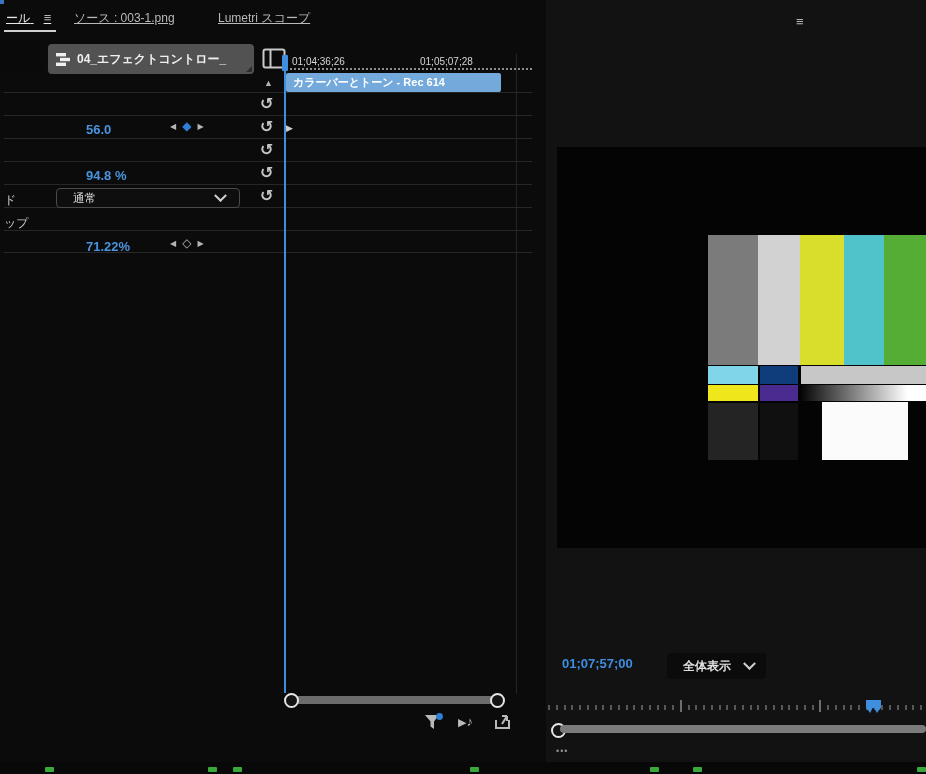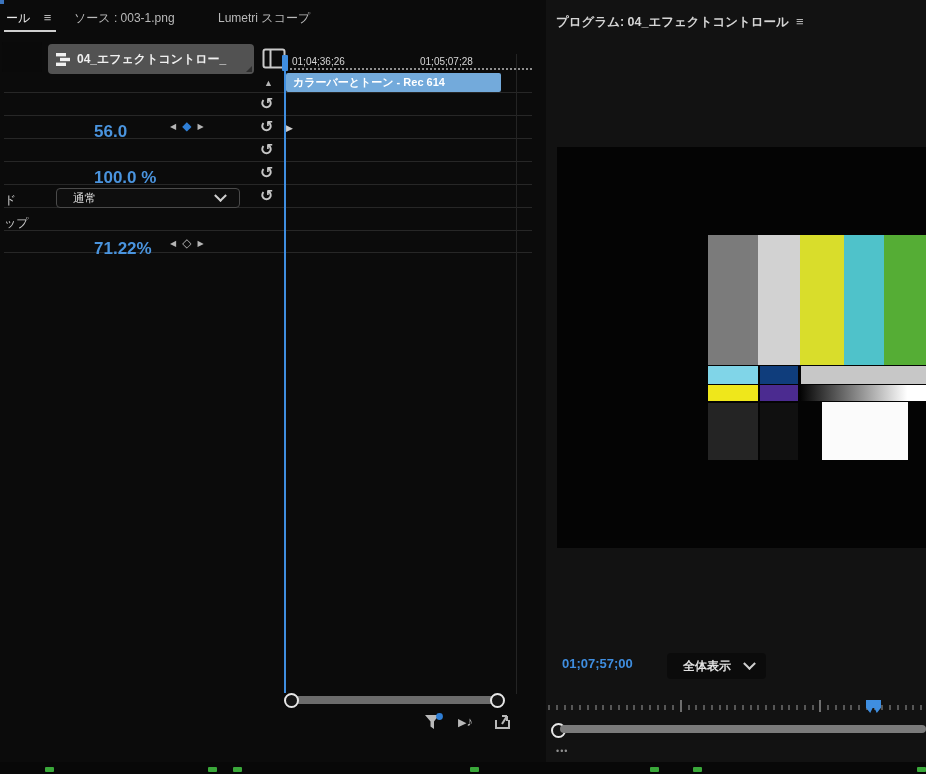--- a/index.html
+++ b/index.html
@@ -2,30 +2,30 @@
 <html><head>
 <meta charset="utf-8">
 <style>
   html,body{margin:0;padding:0;background:#0b0b0b;}
   #stage{position:relative;width:926px;height:774px;overflow:hidden;
          font-family:"Liberation Sans","DejaVu Sans",sans-serif;
          background:#0b0b0b;color:#c9c9c9;-webkit-font-smoothing:antialiased;}
   .abs{position:absolute;}
   
   .ec-panel{left:0;top:8;width:532;height:748;border:2px solid #3b74bd;background:#181818;box-sizing:border-box;}
-  .tab{font-size:12px;color:#b9b9b9;white-space:nowrap;}
+  .tab{font-size:12px;color:#b9b9b9;white-space:nowrap;text-decoration:underline;}
   .tab.active{color:#e8e8e8;}
   .tab-underline{background:#cfcfcf;height:2px;}
   .menu-glyph{color:#b5b5b5;font-size:13px;font-weight:bold;}
   .blackbox{background:#0a0a0a;border-radius:3px;}
   .clip-btn{background:#525252;border-radius:4px;display:flex;align-items:center;gap:6px;padding:0 8px;height:30px;box-sizing:border-box;}
   .clip-btn .lbl{font-size:12px;font-weight:bold;color:#f0f0f0;white-space:nowrap;}
   .corner-tri{width:0;height:0;border-left:6px solid transparent;border-bottom:6px solid #2d2d2d;right:2px;bottom:2px;}
   .divider{height:1px;background:#272727;}
-  .hotval{font-size:17px;font-weight:bold;color:#4a94de;white-space:nowrap;cursor:ew-resize;margin-left:8px;}
+  .hotval{font-size:13px;font-weight:bold;color:#4a94de;white-space:nowrap;cursor:ew-resize;}
   .plabel{font-size:12px;color:#c9c9c9;white-space:nowrap;}
   .kf-nav{display:flex;align-items:center;gap:6px;}
   .kf-arrow{color:#b5b5b5;font-size:8px;cursor:pointer;}
   .kf-diamond{font-size:12px;cursor:pointer;}
   .kf-diamond.filled{color:#2f7fd6;}
   .kf-diamond.hollow{color:#b5b5b5;}
   .reset-ic{color:#c6c6c6;font-size:16px;font-weight:bold;cursor:pointer;line-height:1;}
   .upar{color:#b5b5b5;font-size:9px;cursor:pointer;}
   .dropdown{background:#0e0e0e;border:1px solid #4a4a4a;border-radius:4px;display:flex;align-items:center;box-sizing:border-box;cursor:pointer;}
   .dropdown .lbl{font-size:11.5px;color:#e0e0e0;padding-left:16px;flex:1;font-family:Liberation Mono, monospace;}
@@ -104,21 +104,21 @@
     <div class="abs reset-ic" style="left:258px;top:163px;">↺</div>
     <div class="abs reset-ic" style="left:258px;top:186px;">↺</div>
 
     <div class="abs hotval" style="left:84px;top:120px;">56.0</div>
     <div class="abs kf-nav" style="left:168px;top:117px;">
       <span class="kf-arrow">◀</span>
       <span class="kf-diamond filled">◆</span>
       <span class="kf-arrow">▶</span>
     </div>
 
-    <div class="abs hotval" style="left:84px;top:166px;">100.0 %</div>
+    <div class="abs hotval" style="left:84px;top:166px;">94.8 %</div>
 
     <div class="abs plabel" style="left:2px;top:190px;">ド</div>
     <div class="abs dropdown" style="left:54px;top:186px;width:184px;height:20px;">
       <span class="lbl">通常</span>
       <span class="chev" style="margin-right:14px;"></span>
     </div>
 
     <div class="abs plabel" style="left:2px;top:213px;">ップ</div>
 
     <div class="abs hotval" style="left:84px;top:237px;">71.22%</div>
@@ -155,21 +155,20 @@
     <div class="abs" style="left:492px;top:711px;">
       <svg width="17" height="17" viewBox="0 0 17 17">
         <path d="M2,7 L2,15 L15,15 L15,7" fill="none" stroke="#b9b9b9" stroke-width="2"></path>
         <path d="M8,11 L13,3" stroke="#b9b9b9" stroke-width="2"></path>
         <path d="M13,3 L13,8 M13,3 L8,3" stroke="#b9b9b9" stroke-width="2" fill="none"></path>
       </svg>
     </div>
   </div>
 
   <div class="abs prog-panel" style="left:546px;top:0;">
-    <div class="abs prog-title" style="left:10px;top:14px;">プログラム: 04_エフェクトコントロール</div>
     <div class="abs menu-glyph" style="left:250px;top:14px;">≡</div>
   </div>
 
   <div class="abs video" style="left:557px;top:147px;width:369px;height:401px;">
     <div id="video-frame">
         <div style="position: absolute; left: 151px; top: 88px; width: 50px; height: 130px; background: rgb(123, 123, 123);"></div>
         <div style="position: absolute; left: 201px; top: 88px; width: 42px; height: 130px; background: rgb(210, 210, 210);"></div>
         <div style="position: absolute; left: 243px; top: 88px; width: 44px; height: 130px; background: rgb(217, 221, 43);"></div>
         <div style="position: absolute; left: 287px; top: 88px; width: 40px; height: 130px; background: rgb(79, 194, 202);"></div>
         <div style="position: absolute; left: 327px; top: 88px; width: 42px; height: 130px; background: rgb(85, 173, 53);"></div>

